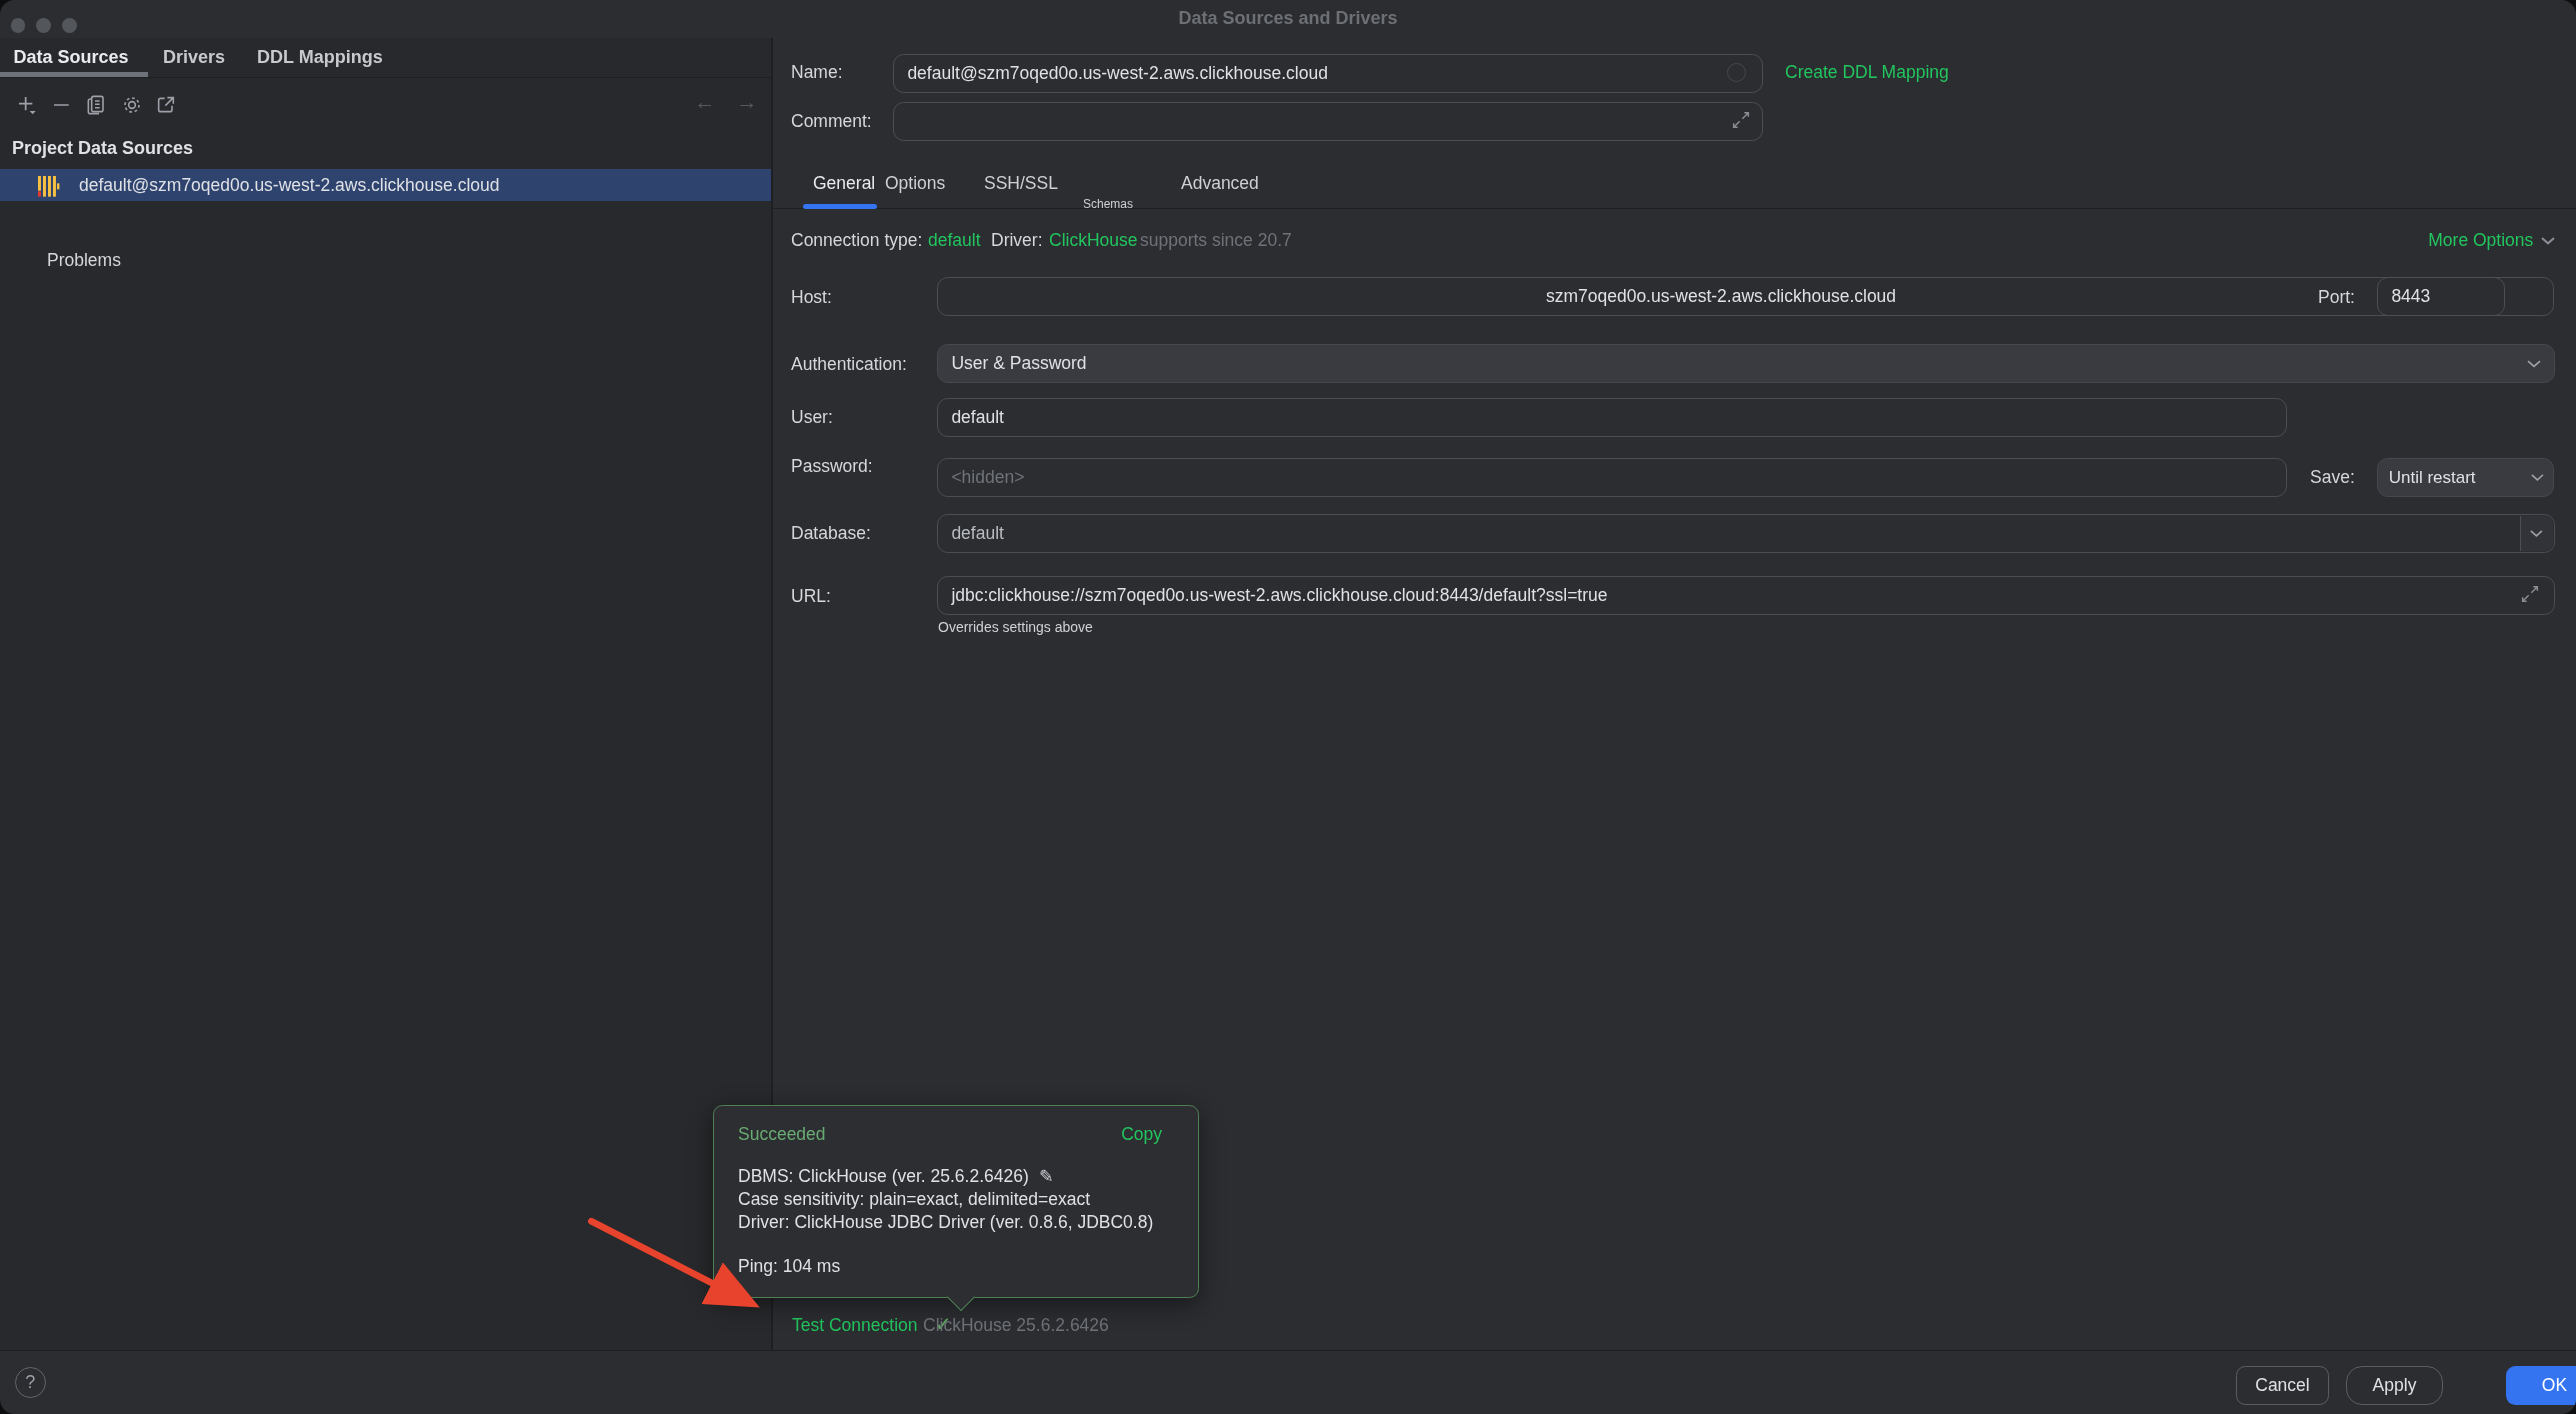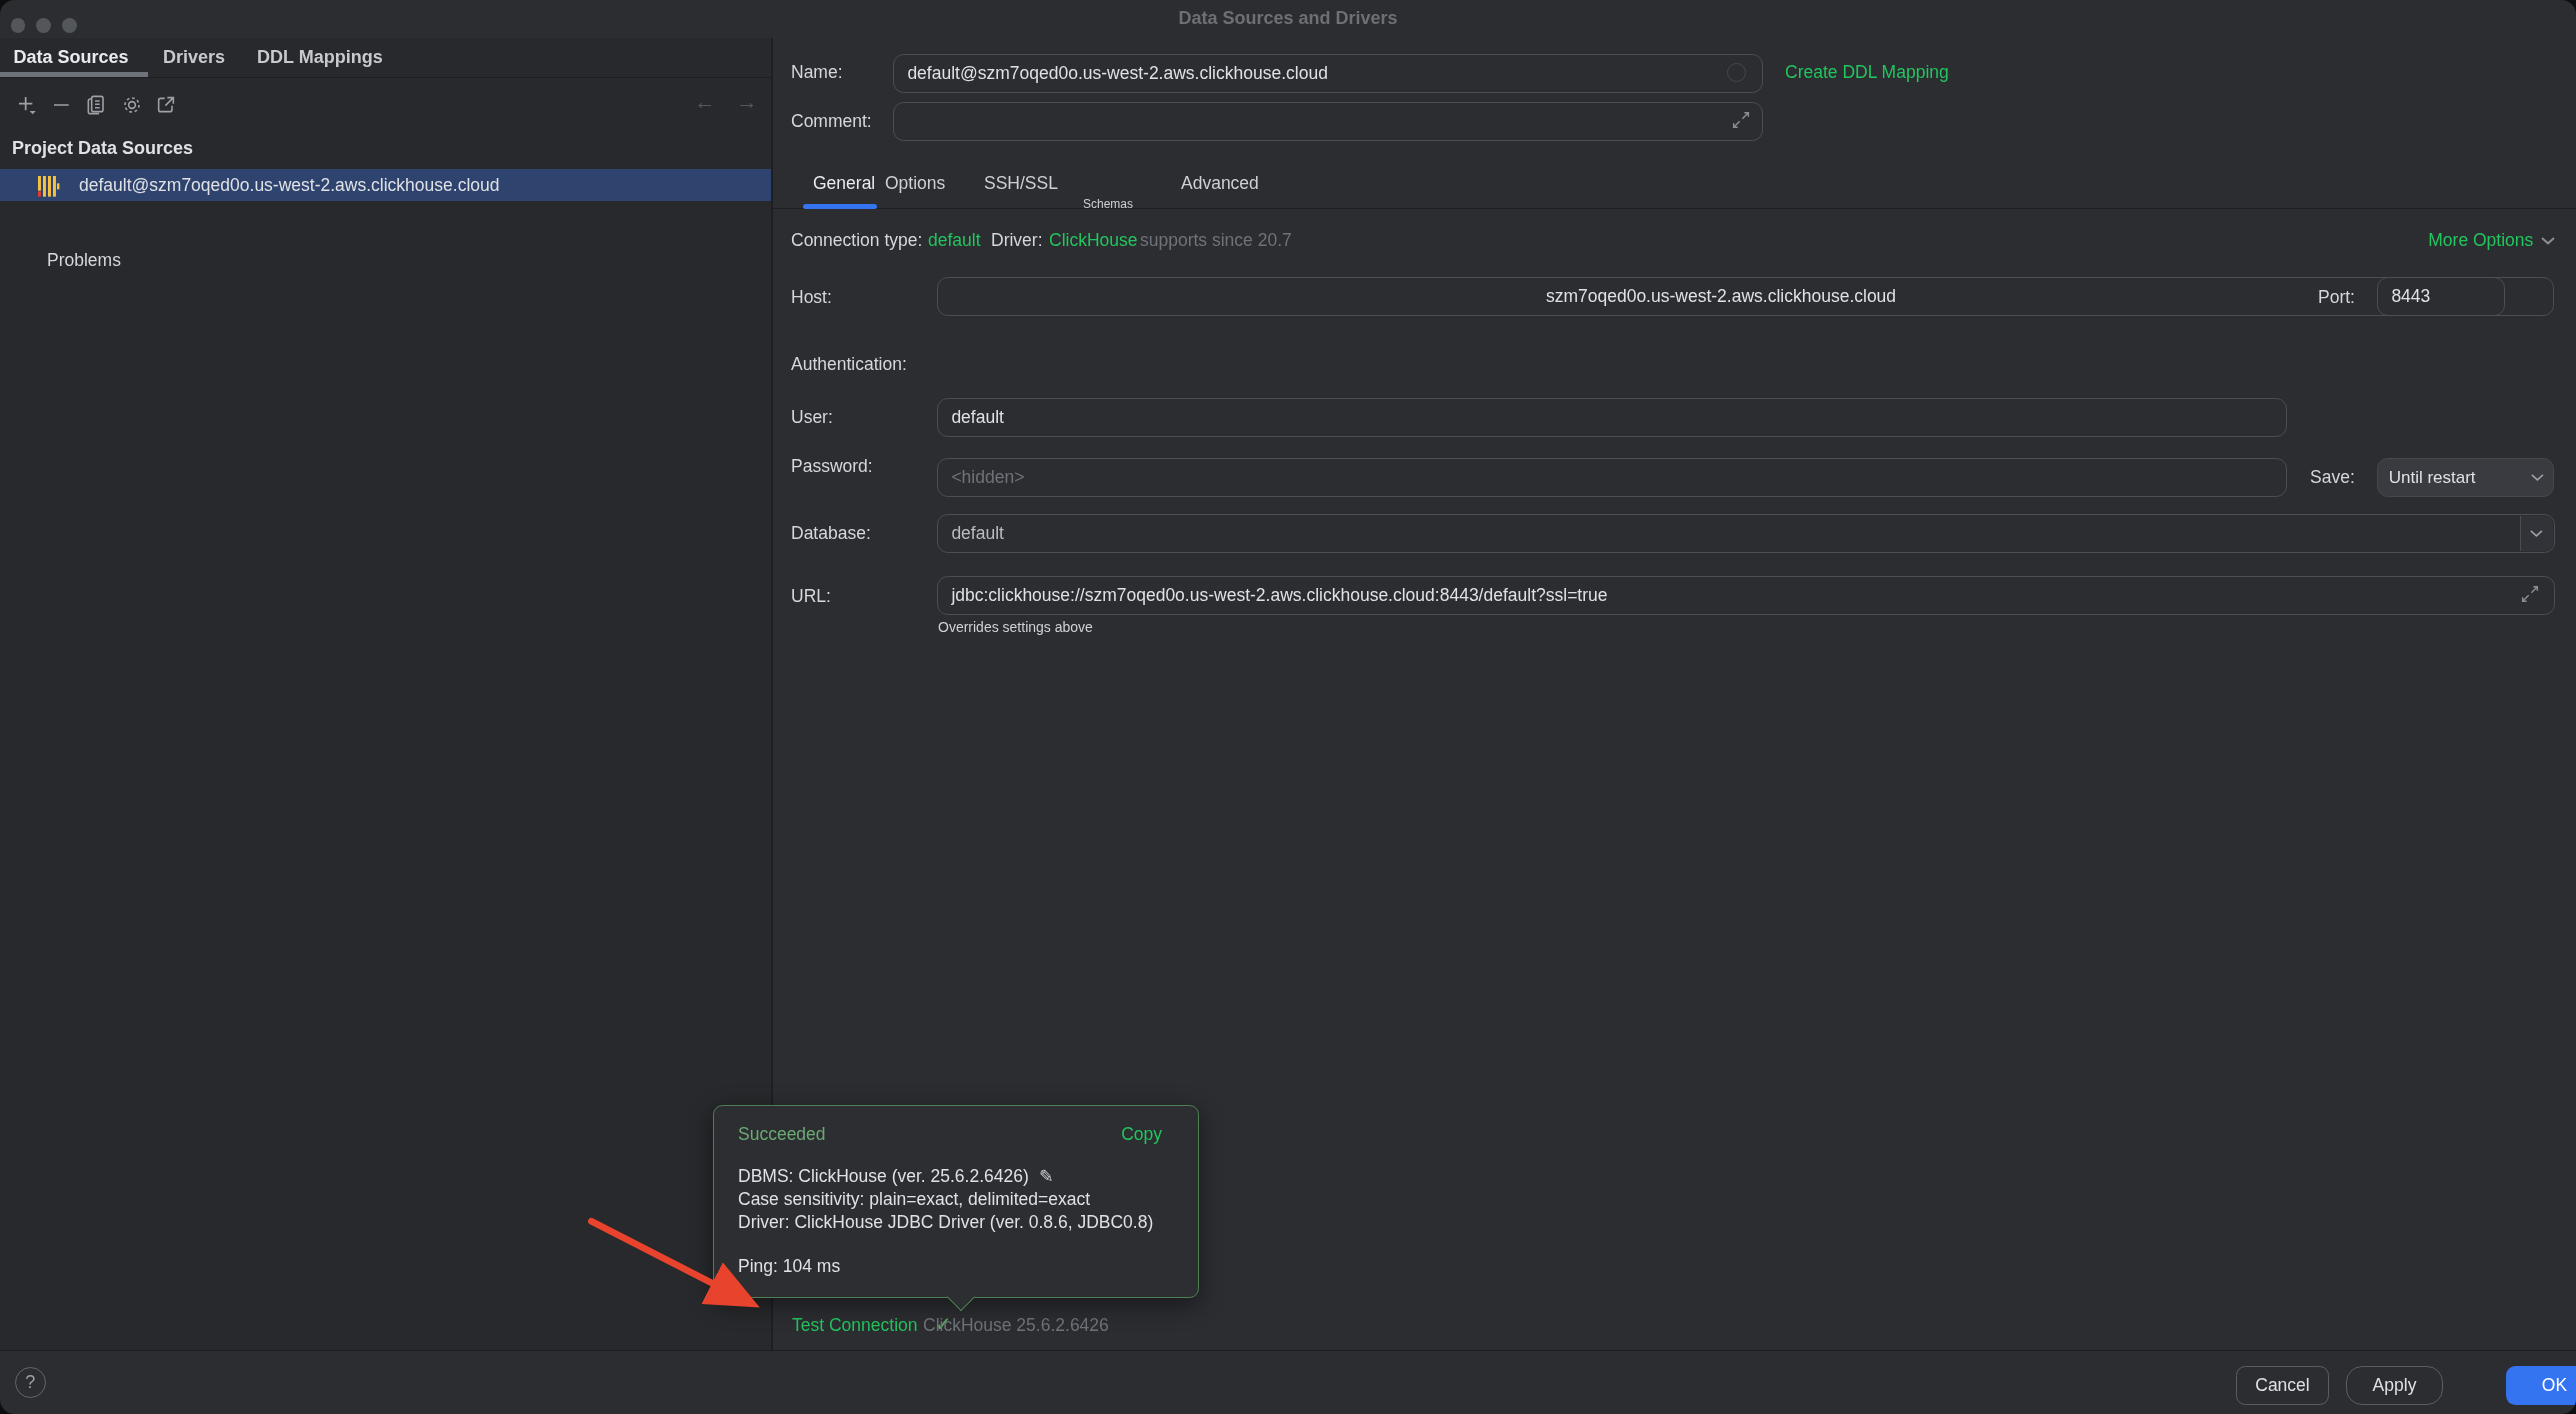--- a/index.html
+++ b/index.html
@@ -126,20 +126,26 @@
       <polyline points="3,3 12,11 21,3" fill="none" stroke="#8a8d93" stroke-width="3"></polyline>
     </svg>
   </div>
 
   <div class="lbl" style="left:791px;top:287px;">Host:</div>
   <input class="inp" style="left: 937px; top: 277px; width: 1568px; text-align: center;" value="szm7oqed0o.us-west-2.aws.clickhouse.cloud">
   <div class="lbl" style="left:2318px;top:287px;">Port:</div>
   <input class="inp" style="left: 2377px; top: 277px; width: 177px;" value="8443">
 
   <div class="lbl" style="left:791px;top:354px;">Authentication:</div>
+  <div class="sel" style="left:937px;top:344px;width:1618px;">
+    <span>User &amp; Password</span>
+    <svg class="chev" width="16" height="9.4" viewBox="0 0 24 14">
+      <polyline points="3,3 12,11 21,3" fill="none" stroke="#9da0a8" stroke-width="2.6"></polyline>
+    </svg>
+  </div>
 
   <div class="lbl" style="left:791px;top:407px;">User:</div>
   <input class="inp" style="left: 937px; top: 398px; width: 1350px;" value="default">
 
   <div class="lbl" style="left:791px;top:456px;">Password:</div>
   <input class="inp" style="left: 937px; top: 458px; width: 1350px;" placeholder="&lt;hidden&gt;">
   <div class="lbl" style="left:2310px;top:467px;">Save:</div>
   <div class="sel" style="left:2377px;top:458px;width:177px;padding:0 8px 0 10.7px;">
     <span style="font-size:17px;">Until restart</span>
     <svg class="chev" width="14.8" height="8.7" viewBox="0 0 24 14">

